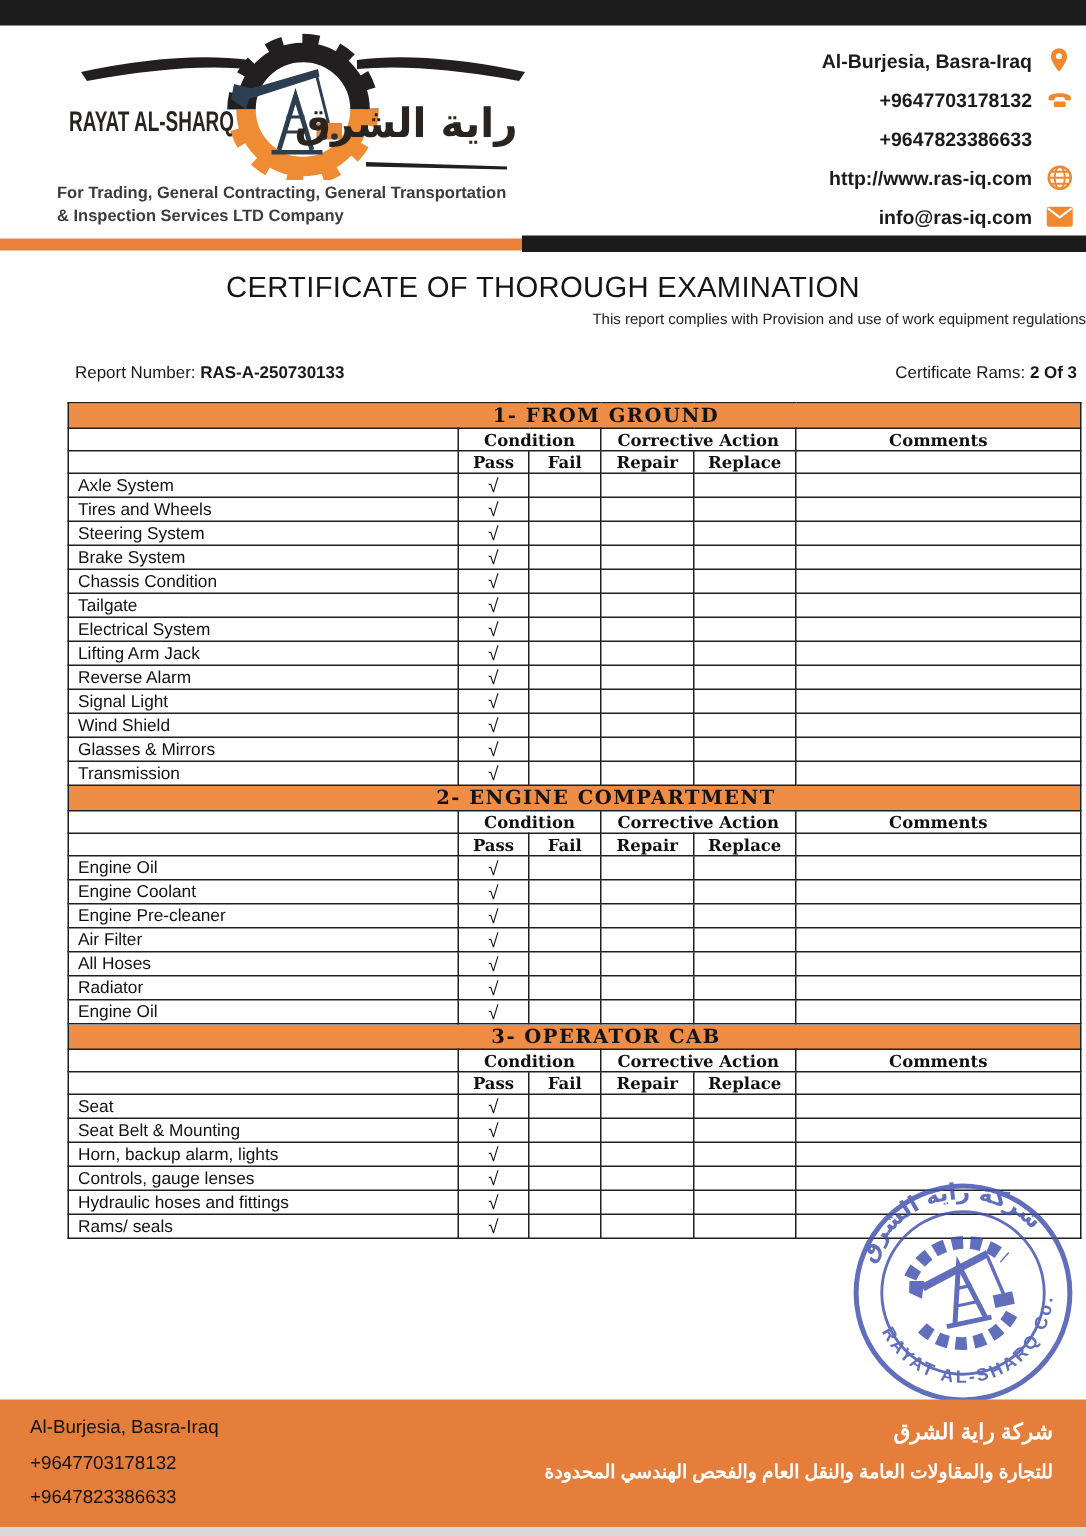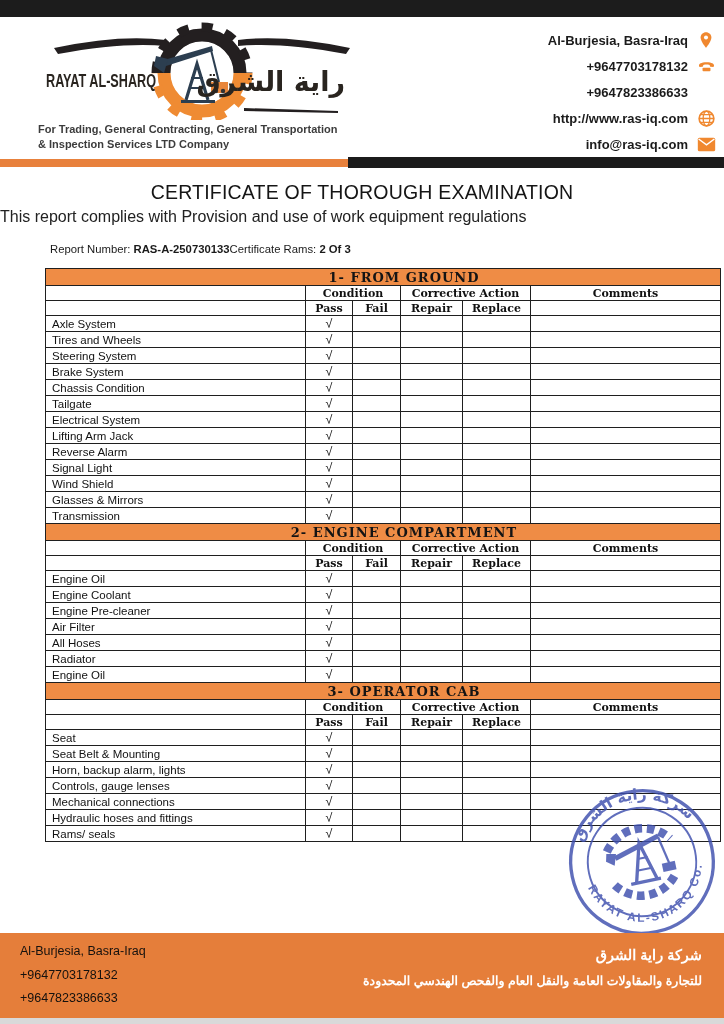--- a/index.html
+++ b/index.html
@@ -15,25 +15,25 @@
   .contact-row{display:flex;align-items:center;justify-content:flex-end;gap:8px;height:26px;
                font-size:13px;font-weight:600;color:#1b1b1b;}
   .contact-icon{width:20px;height:20px;flex:0 0 20px;display:flex;align-items:center;justify-content:center;}
   
   .separator{position:absolute;left:0;top:157px;width:724px;height:11px;}
   .sep-orange{position:absolute;left:0;top:2px;width:348px;height:8px;background:#e8813c;}
   .sep-black{position:absolute;left:348px;top:0;width:376px;height:11px;background:#1b1b1b;}
   
   .doc-title{position:absolute;left:0;top:181px;width:724px;text-align:center;
              font-size:19.5px;font-weight:400;letter-spacing:.2px;color:#151515;}
-  .doc-subtitle{position:absolute;left:0;top:208px;width:724px;text-align:left;
-                font-size:16px;color:#222;}
-  
-  .report-line{position:absolute;left:50px;top:243px;width:586px;display:flex;
-               font-size:11.3px;color:#1a1a1a;}
+  .doc-subtitle{position:absolute;left:0;top:208px;width:724px;text-align:right;
+                font-size:10px;color:#222;}
+  
+  .report-line{position:absolute;left:50px;top:243px;width:668px;display:flex;
+               justify-content:space-between;font-size:11.3px;color:#1a1a1a;}
   .bold{font-weight:bold;}
   
   .inspection-table{position:absolute;left:45px;top:268px;width:675px;border-collapse:collapse;table-layout:fixed;}
   .inspection-table td{border:1px solid #1f1f1f;padding:0 6px;font-size:11.5px;color:#111;
                        height:15px;overflow:hidden;white-space:nowrap;vertical-align:middle;}
   td.sec-title{background:#ef8c45;text-align:center;font-family:"DejaVu Serif",serif;font-weight:bold;
                font-size:13px;letter-spacing:1px;height:16px;color:#141414;padding-left:48px;}
   tr.hdr td{text-align:center;font-family:"DejaVu Serif",serif;font-weight:bold;font-size:11px;height:14px;}
   td.item-cell{text-align:left;}
   tr.bold-row td.item-cell{font-weight:normal;}
@@ -416,28 +416,20 @@
         </tr>
         <tr>
           <td class="item-cell">Controls, gauge lenses</td>
           <td class="check-cell">√</td>
           <td class="check-cell"></td>
           <td class="check-cell"></td>
           <td class="check-cell"></td>
           <td class="comment-cell"></td>
         </tr>
         <tr>
-          <td class="item-cell">Mechanical connections</td>
-          <td class="check-cell">√</td>
-          <td class="check-cell"></td>
-          <td class="check-cell"></td>
-          <td class="check-cell"></td>
-          <td class="comment-cell"></td>
-        </tr>
-        <tr>
           <td class="item-cell">Hydraulic hoses and fittings</td>
           <td class="check-cell">√</td>
           <td class="check-cell"></td>
           <td class="check-cell"></td>
           <td class="check-cell"></td>
           <td class="comment-cell"></td>
         </tr>
         <tr>
           <td class="item-cell">Rams/ seals</td>
           <td class="check-cell">√</td>

